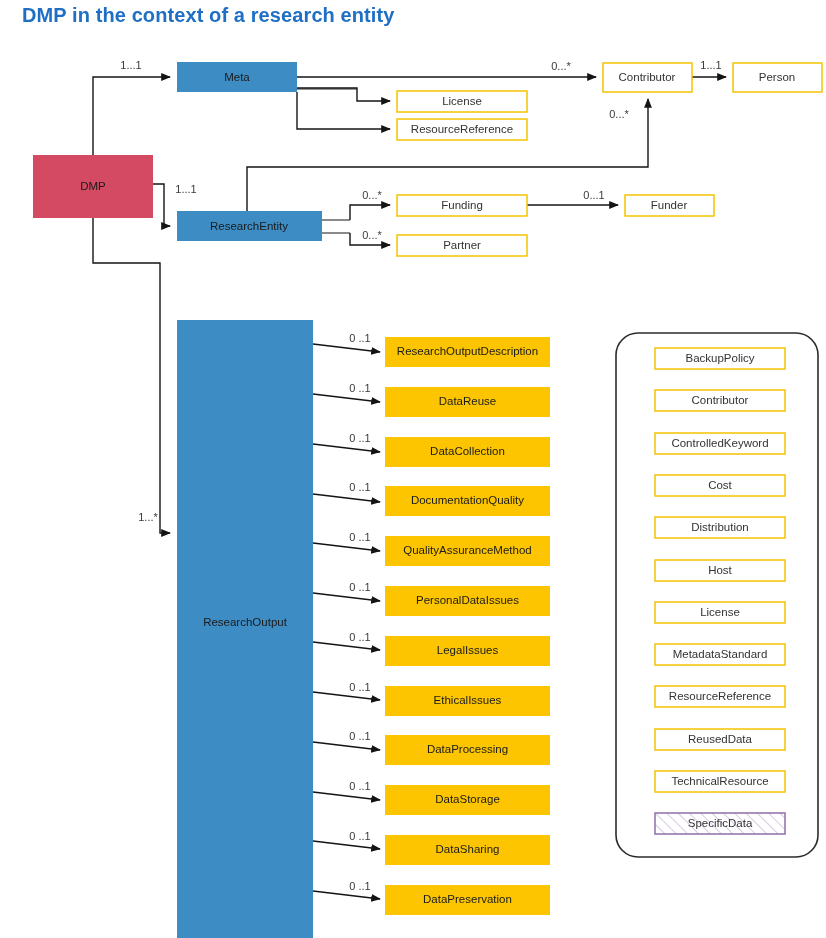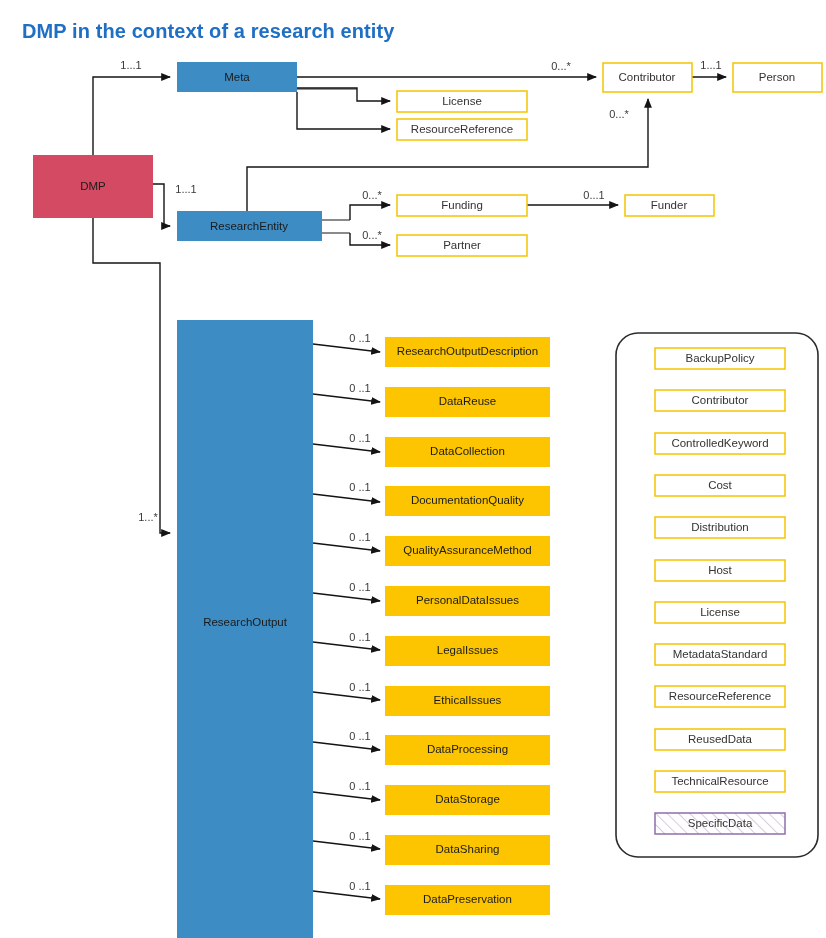--- a/index.html
+++ b/index.html
@@ -14,21 +14,21 @@
     font-family: "Liberation Sans", sans-serif;
   }
   #diagram-root {
     position: relative;
     width: 826px;
     height: 938px;
   }
   .title {
     position: absolute;
     left: 22px;
-    top: 20px;
+    top: 4px;
     font-size: 20px;
     font-weight: bold;
     color: #1f6fc4;
     letter-spacing: 0.1px;
     white-space: nowrap;
   }
   svg.canvas {
     position: absolute;
     left: 0;
     top: 0;

